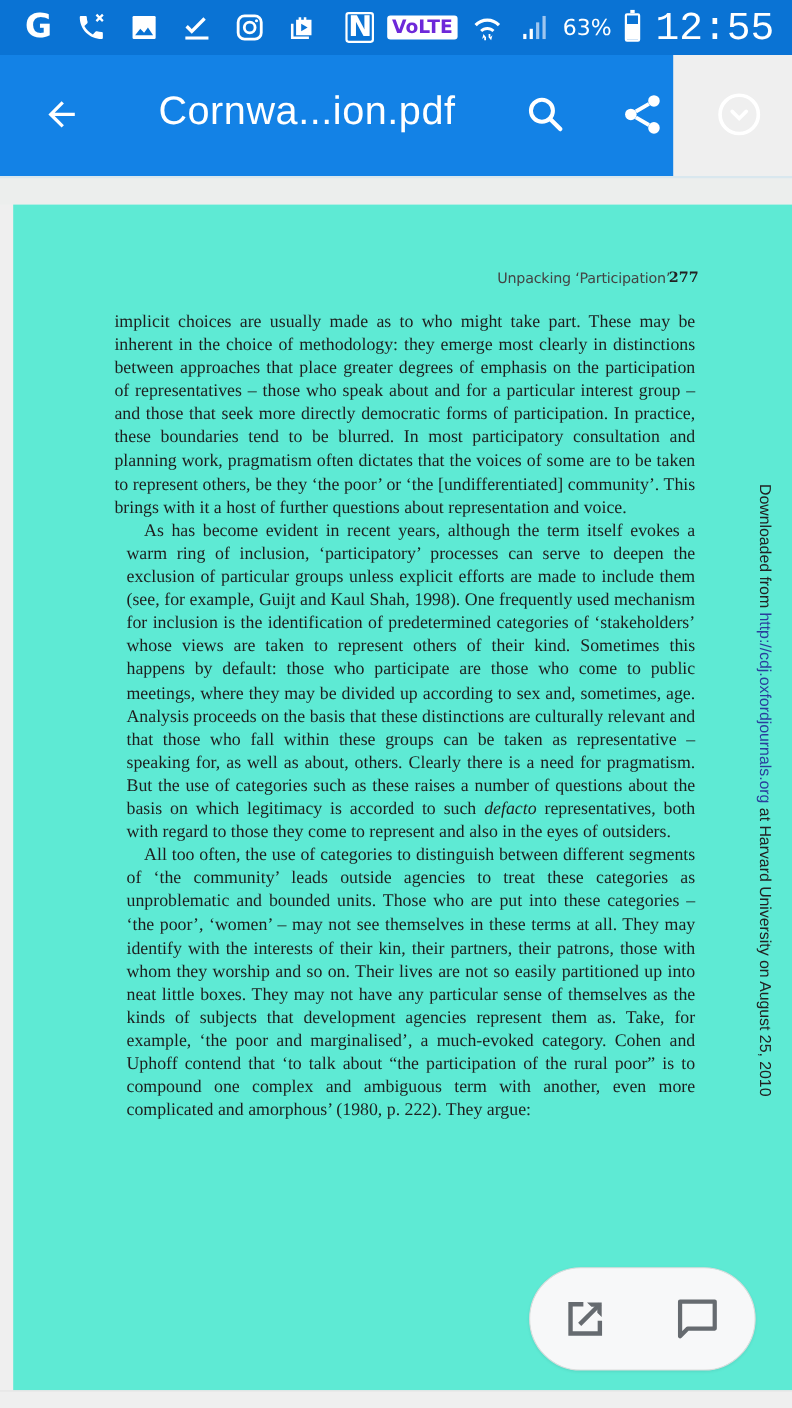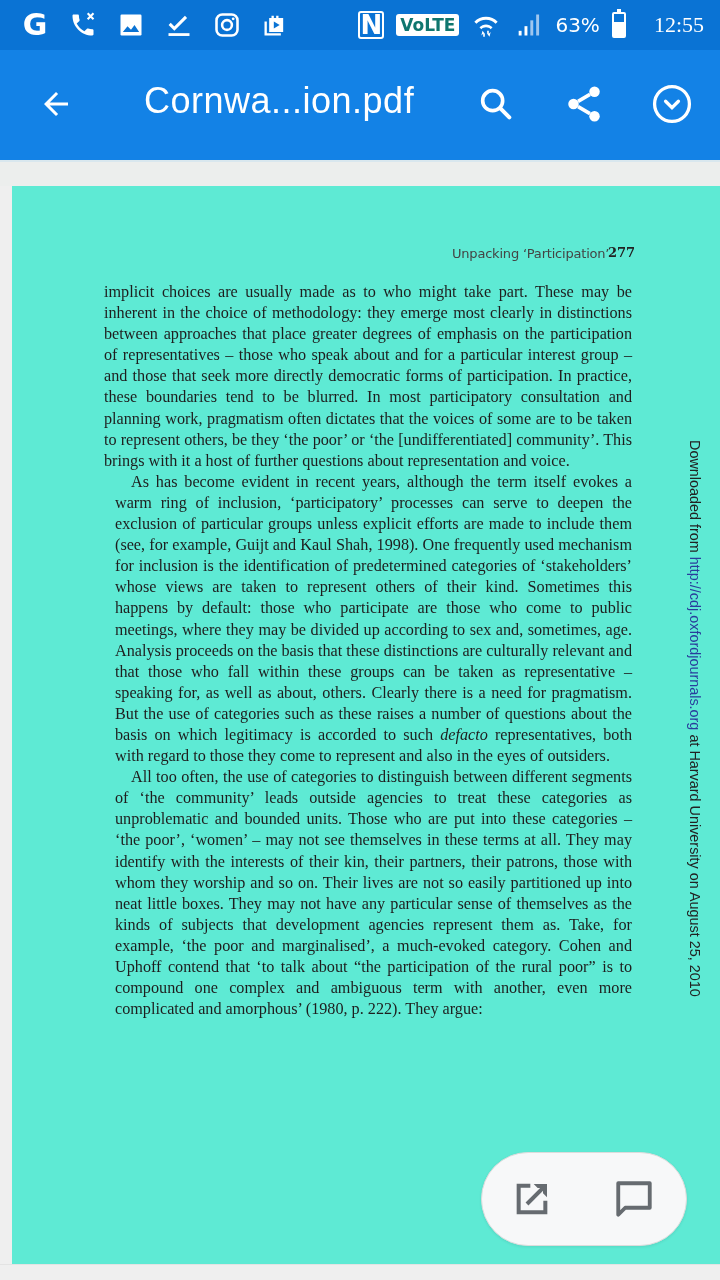--- a/index.html
+++ b/index.html
@@ -8,29 +8,29 @@
 
   .status-bar {
     position: absolute; left: 0; top: 0; width: 720px; height: 50px;
     background: #0a73d4; color: #fff; display: flex; align-items: center;
   }
   .status-left { display: flex; align-items: center; gap: 18px; padding-left: 20px; }
   .status-right { position: absolute; right: 16px; top: 0; height: 50px; display: flex; align-items: center; gap: 12px; }
   .sb-icon { width: 30px; height: 30px; display: flex; align-items: center; justify-content: center; }
   .sb-icon svg { width: 28px; height: 28px; }
   .g-glyph { font-family: "DejaVu Sans", sans-serif; font-weight: bold; font-size: 30px; color: #fff; line-height: 1; }
-  .volte { background: #fff; color: #0f766e; font-weight: bold; font-size: 17px; padding: 1px 4px; border-radius: 3px; font-family: "DejaVu Sans", sans-serif; }
+  .volte { background: #fff; color: #6d28d9; font-weight: bold; font-size: 17px; padding: 1px 4px; border-radius: 3px; font-family: "DejaVu Sans", sans-serif; }
   .nfc { font-family: "DejaVu Sans", sans-serif; font-weight: bold; font-size: 26px; border: 2px solid #fff; border-radius: 3px; width: 26px; height: 28px; display:flex; align-items:center; justify-content:center; }
   .battery-pct { font-size: 20px; font-family: "DejaVu Sans", sans-serif; }
-  .clock { font-size: 22px; font-family: Liberation Serif, serif; margin-left: 16px; }
+  .clock { font-size: 36px; font-family: Liberation Mono, monospace; margin-left: 2px; }
   .battery { width: 14px; height: 26px; border: 2px solid #fff; border-radius: 2px; position: relative; background: linear-gradient(to top, #fff 63%, transparent 63%); }
   .battery::before { content: ""; position: absolute; top: -5px; left: 3px; width: 4px; height: 3px; background: #fff; }
 
   .app-bar {
-    position: absolute; left: 0; top: 50px; width: 720px; height: 110px;
+    position: absolute; left: 0; top: 50px; width: 612px; height: 110px;
     background: #1382e6; display: flex; align-items: center; color: #fff; text-decoration: underline;
   }
   .back-btn { position: absolute; left: 34px; top: 32px; width: 44px; height: 44px; display:flex; align-items:center; justify-content:center; }
   .app-title { position: absolute; left: 144px; top: 30px; font-size: 36px; font-family: "Liberation Sans", sans-serif; letter-spacing: 0.5px; }
   .ab-icon { position: absolute; top: 30px; width: 48px; height: 48px; display:flex; align-items:center; justify-content:center; }
   .ab-search { left: 472px; }
   .ab-share { left: 560px; }
   .ab-more { left: 648px; }
 
   .gray-band { position: absolute; left: 0; top: 160px; width: 720px; height: 26px; background: #eceeed; border-top: 2px solid #d9e7ee; }

